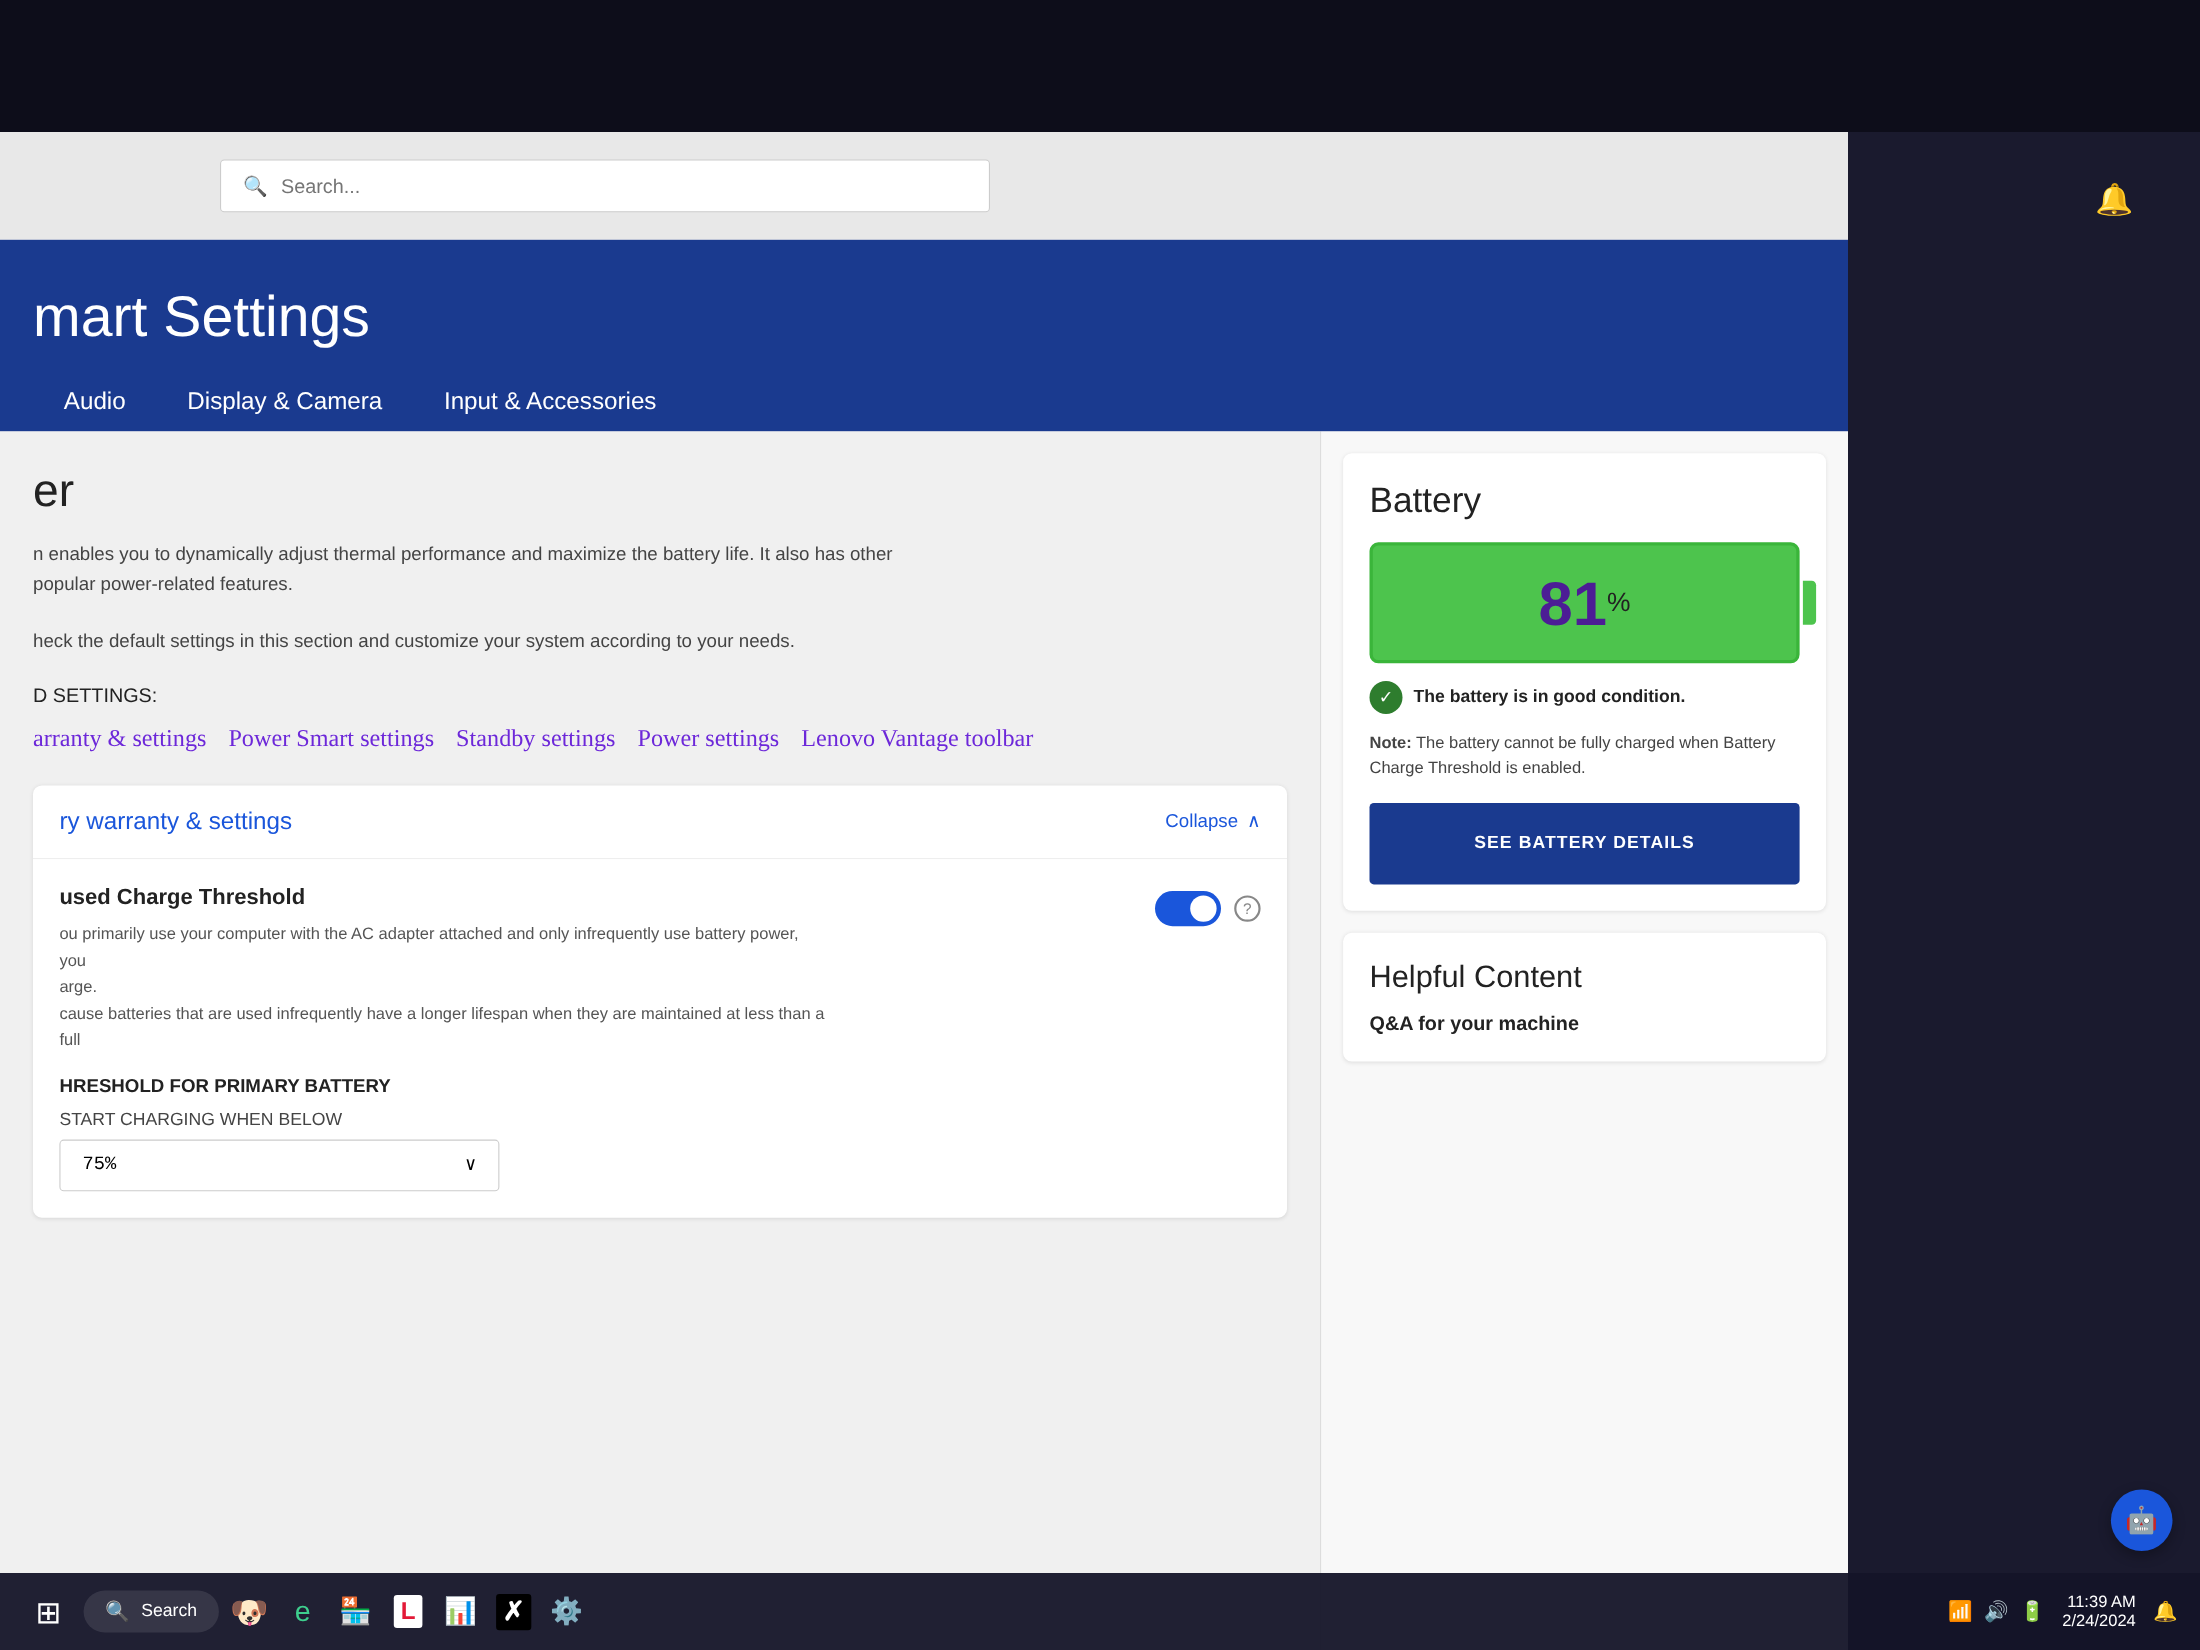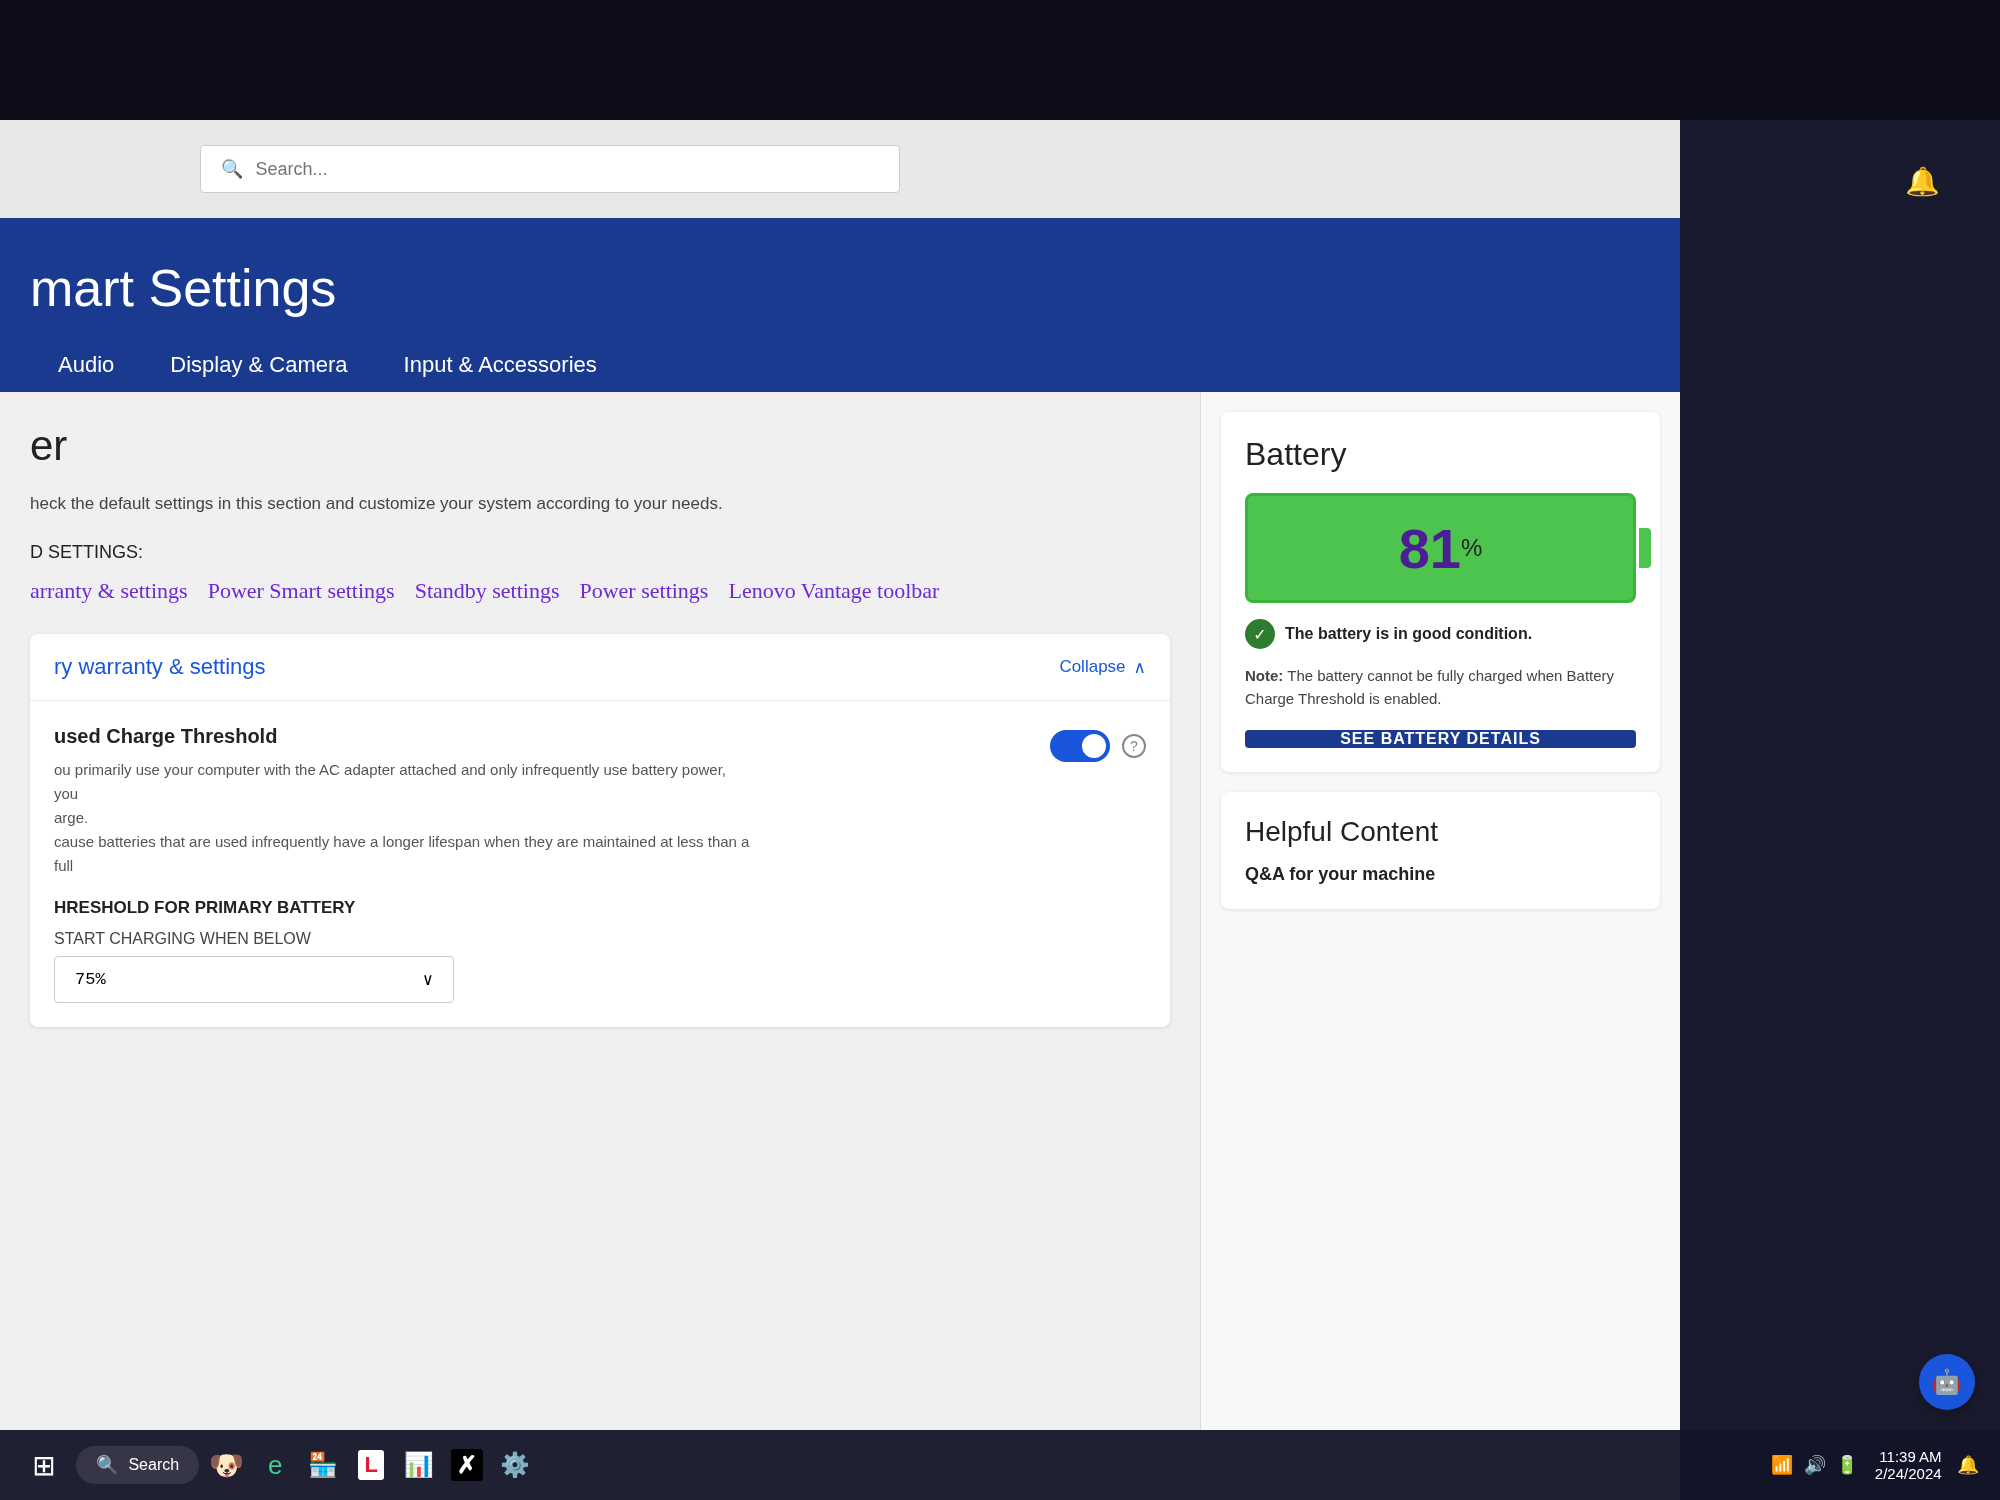--- a/index.html
+++ b/index.html
@@ -396,21 +396,21 @@
 
     .battery-note strong {
       font-weight: 700;
     }
 
     .see-battery-btn {
       background: #1a3a8f;
       color: white;
       border: none;
       border-radius: 4px;
-      padding: 0;
+      padding: 28px;
       width: 100%;
       font-size: 16px;
       font-weight: 700;
       letter-spacing: 1px;
       cursor: pointer;
       text-transform: uppercase;
     }
 
     
     .helpful-card {
@@ -559,20 +559,21 @@
       <a class="nav-tab">Audio</a>
       <a class="nav-tab">Display &amp; Camera</a>
       <a class="nav-tab">Input &amp; Accessories</a>
     </nav>
   </div>
 
   <div class="main-content">
 
     <div class="left-panel">
       <h2 class="section-title">er</h2>
+      <p class="section-description">n enables you to dynamically adjust thermal performance and maximize the battery life. It also has other popular power-related features.</p>
       <p class="section-description">heck the default settings in this section and customize your system according to your needs.</p>
 
       <div class="settings-label">D SETTINGS:</div>
 
       <div class="settings-links">
         <a class="settings-link">arranty &amp; settings</a>
         <a class="settings-link">Power Smart settings</a>
         <a class="settings-link">Standby settings</a>
         <a class="settings-link">Power settings</a>
         <a class="settings-link">Lenovo Vantage toolbar</a>

